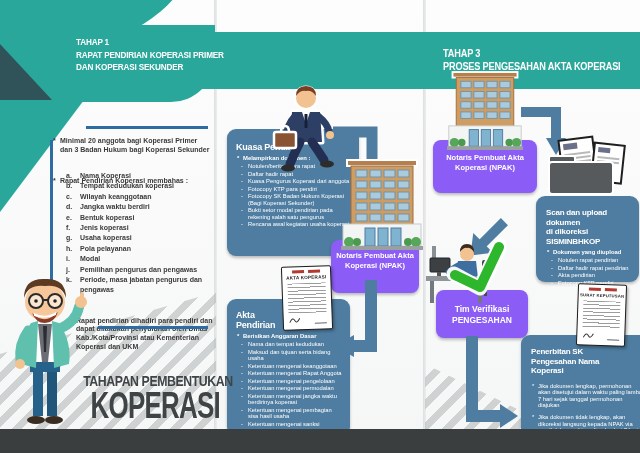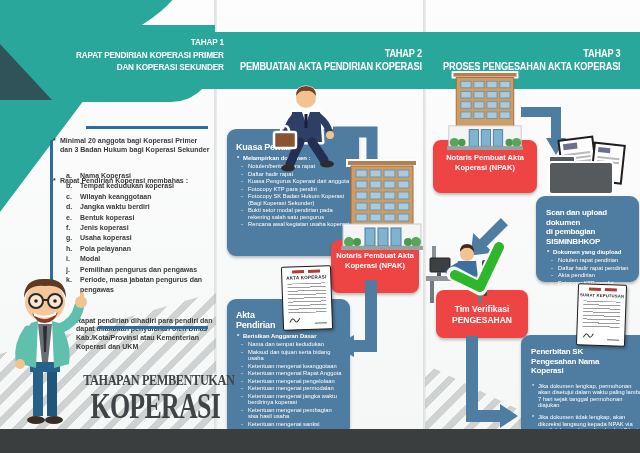--- a/index.html
+++ b/index.html
@@ -7,51 +7,51 @@
     background:#eef0ef;font-family:"Liberation Sans",sans-serif;}
   
   .panel-bg{position:absolute;top:0;bottom:0;background:linear-gradient(#fdfdfd,#f5f6f6);z-index:0;}
   .fold{position:absolute;top:0;bottom:0;width:3px;background:linear-gradient(90deg,#dcdfdf,#eceeee);z-index:1;}
   
   .band{position:absolute;left:0;top:32px;width:640px;height:57px;background:#2aa79b;z-index:2;}
   .band-left{position:absolute;left:0;top:25px;width:215px;height:77px;background:#2aa79b;border-radius:0 0 44px 0;z-index:2;}
   .blob{position:absolute;left:-62px;top:-58px;width:252px;height:112px;background:#2aa79b;border-radius:50%;transform:rotate(-16deg);z-index:2;}
   .dark-swoosh{position:absolute;left:0;top:44px;width:0;height:0;border-bottom:56px solid #2f5358;border-right:52px solid transparent;z-index:3;}
   .wedge{position:absolute;left:0;top:100px;width:0;height:0;border-top:112px solid #2aa79b;border-right:84px solid transparent;z-index:2;}
-  .band-text{position:absolute;z-index:4;text-align:right;}
+  .band-text{position:absolute;z-index:4;}
   .band-line{font-size:10px;font-weight:bold;color:#fff;line-height:12.5px;letter-spacing:-.2px;white-space:nowrap;transform:scaleX(.92);transform-origin:left;}
   .bt-p1 .band-line{font-size:9.5px;transform:scaleX(.86);}
   
   .hline{position:absolute;height:2.5px;background:#2e6da4;z-index:4;}
   .vline{position:absolute;width:2.5px;background:#2e6da4;z-index:4;}
   .note{position:absolute;font-size:7px;font-weight:bold;color:#3a3a3a;line-height:8.6px;z-index:4;}
   .star{position:relative;}
   .star::before{content:"*";position:absolute;left:-7px;top:0;}
   .agenda{position:absolute;z-index:4;font-size:7px;font-weight:bold;color:#3a3a3a;}
   .agenda-item{display:flex;line-height:10.4px;}
   .agenda-letter{width:14px;flex:none;}
   
-  .brow{position:absolute;left:70px;top:372px;width:146px;text-align:center;z-index:6;color:#3f4446;font-family:Liberation Serif, serif;}
+  .brow{position:absolute;left:70px;top:372px;width:146px;text-align:center;z-index:6;color:#3f4446;}
   .brow .l1{font-size:15px;font-weight:bold;letter-spacing:-.5px;white-space:nowrap;transform:scaleX(.82);transform-origin:center;}
   .brow .l2{font-size:36px;font-weight:bold;letter-spacing:-1px;line-height:34px;white-space:nowrap;transform:scaleX(.72);transform-origin:center;}
   
   .stripes{position:absolute;z-index:2;background:repeating-linear-gradient(135deg,rgba(180,184,184,0) 0 9px,rgba(176,180,180,.55) 9px 16px);}
   .s1{left:0;top:292px;width:216px;height:138px;clip-path:polygon(0 45%,100% 0,100% 100%,0 100%);}
   .s3{left:425px;top:342px;width:135px;height:88px;clip-path:polygon(0 25%,100% 100%,0 100%);}
   .bottom-bar{position:absolute;left:0;top:429px;width:640px;height:24px;background:#3b3e3e;z-index:4;}
   .corner-wedge{position:absolute;left:573px;top:353px;width:0;height:0;border-left:67px solid transparent;border-bottom:77px solid #3b3e3e;z-index:3;}
   
   .bluebox{position:absolute;background:#4e7da1;border-radius:9px;color:#fff;z-index:3;box-shadow:0 2px 3px rgba(0,0,0,.25);}
   .box-title{font-weight:bold;font-size:9px;letter-spacing:-.2px;}
   .box-intro{font-size:5.9px;font-weight:bold;margin:3px 0 2px 7px;position:relative;}
   .box-intro::before{content:"*";position:absolute;left:-6px;top:0;}
   .dash-list{margin-left:10px;}
   .dash-item{position:relative;font-size:5.8px;line-height:6.5px;margin-bottom:1px;padding-left:2px;}
   .dash-item::before{content:"-";position:absolute;left:-5px;top:0;}
-  .label-box{position:absolute;background:#ef4444;border-radius:8px;color:#fff;font-weight:bold;font-size:7.5px;
+  .label-box{position:absolute;background:#8b5cf6;border-radius:8px;color:#fff;font-weight:bold;font-size:7.5px;
     text-align:center;line-height:10px;z-index:3;box-shadow:0 2px 3px rgba(0,0,0,.25);}
   
   .doc{position:absolute;background:#fff;border:1.6px solid #1b1b1b;border-radius:2px;z-index:6;box-shadow:1.5px 2px 3px rgba(0,0,0,.3);}
   .doc .redbars{display:flex;justify-content:center;gap:4px;margin-top:3px;}
   .doc .redbars i{display:block;width:12px;height:3px;background:#b23a30;}
   .doc .doc-title{font-size:4.6px;font-weight:bold;text-align:center;color:#222;margin-top:2px;letter-spacing:.2px;white-space:nowrap;}
   .doc .lines{margin:3px 5px 0 5px;background:repeating-linear-gradient(#9c9c9c 0 1px,transparent 1px 3.6px);}
   .doc .sigrow{display:flex;justify-content:space-between;align-items:flex-end;margin:2px 5px 3px 5px;}
   svg{display:block;}
   .illus{position:absolute;z-index:5;}
@@ -76,24 +76,20 @@
   <div class="band"></div>
   <div class="band-left"></div>
   <div class="blob"></div>
   <div class="dark-swoosh"></div>
   <div class="wedge"></div>
 
   <div class="band-text bt-p1" style="left:76px;top:36px;">
       <div class="band-line">TAHAP 1</div>
       <div class="band-line">RAPAT PENDIRIAN KOPERASI PRIMER</div>
       <div class="band-line">DAN KOPERASI SEKUNDER</div>
-    </div>
-  <div class="band-text" style="left:240px;top:48px;">
-      <div class="band-line">TAHAP 2</div>
-      <div class="band-line">PEMBUATAN AKTA PENDIRIAN KOPERASI</div>
     </div>
   <div class="band-text" style="left:443px;top:48px;">
       <div class="band-line">TAHAP 3</div>
       <div class="band-line">PROSES PENGESAHAN AKTA KOPERASI</div>
     </div>
 
   <div class="hline" style="left:86px;top:126px;width:122px;"></div>
   <div class="vline" style="left:50px;top:140px;height:152px;"></div>
   <div class="note star" style="left:60px;top:137px;width:150px;">Minimal 20 anggota bagi Koperasi Primer dan 3 Badan Hukum bagi Koperasi Sekunder</div>
   <div class="note star" style="left:60px;top:160px;width:150px;">Rapat Pendirian Koperasi membahas :</div>
@@ -329,21 +325,21 @@
   <div class="label-box" style="left:433px;top:140px;width:104px;height:40px;padding-top:13px;">Notaris Pembuat Akta Koperasi (NPAK)</div>
 
   <svg class="arr" style="left:515px;top:100px;" width="62" height="66" viewBox="0 0 62 66">
     <polyline points="6,12 41,12 41,40" fill="none" stroke="#4e7da1" stroke-width="10"></polyline>
     <polygon points="31,38 51,38 41,55" fill="#4e7da1"></polygon>
   </svg>
 
   <div class="bluebox" style="left:536px;top:196px;width:99px;height:82px;padding:2px;">
     <div style="padding:10px 6px 0 8px;">
       <div class="box-title" style="font-size:8px;line-height:9.5px;">Scan dan upload dokumen</div>
-      <div class="box-title" style="font-size:8px;line-height:9.5px;">di pembagian SISMINBHKOP</div>
+      <div class="box-title" style="font-size:8px;line-height:9.5px;">di dikoreksi SISMINBHKOP</div>
       <div class="box-intro">Dokumen yang diupload</div>
       <div class="dash-list">
           <div class="dash-item">Notulen rapat pendirian</div>
           <div class="dash-item">Daftar hadir rapat pendirian</div>
           <div class="dash-item">Akta pendirian</div>
           <div class="dash-item">Fotocopy KTP pendiri</div>
         </div>
     </div>
   </div>
 

